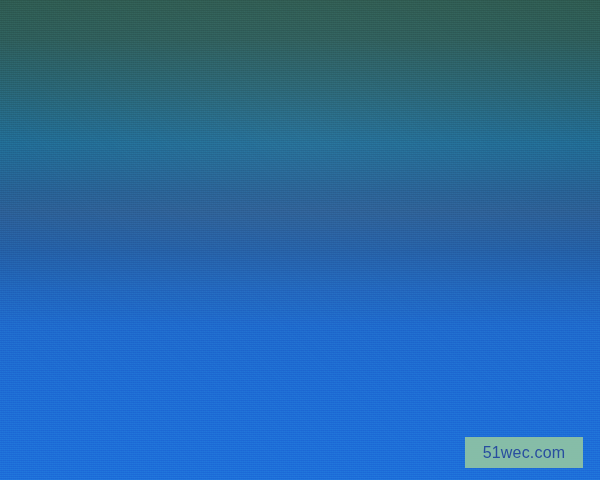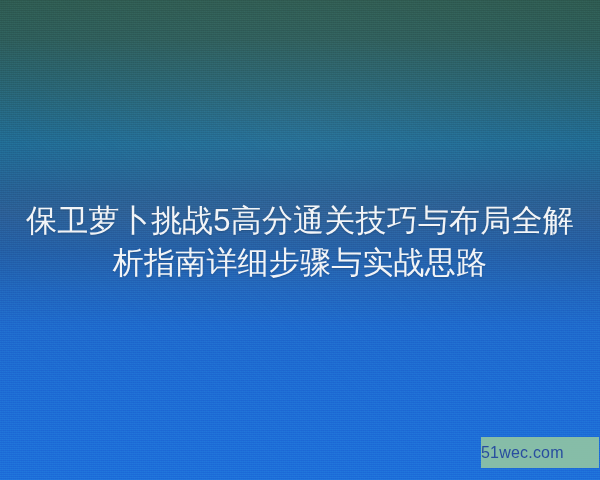--- a/index.html
+++ b/index.html
@@ -78,44 +78,41 @@
   }
 
   #watermark {
     position: absolute;
     left: 465px;
     top: 437px;
     width: 118px;
     height: 31px;
     display: flex;
     align-items: center;
+    justify-content: center;
     background: #8fc4a4;
     opacity: 0.92;
-    margin-left: 16px;
   }
 
   #watermark-text {
     font-family: "Liberation Sans", "DejaVu Sans", sans-serif;
     font-size: 16px;
     line-height: 16px;
     font-weight: 400;
     color: #2a4b9b;
     letter-spacing: 0.2px;
     white-space: nowrap;
   }
 </style>
 </head>
 <body>
 
 <div id="cover">
 
   <div id="noise-layer"></div>
   <div id="vignette-layer"></div>
 
-  <div id="title-block">
-    <h1 id="cover-title">保卫萝卜挑战5高分通关技巧与布局全解析指南详细步骤与实战思路</h1>
-  </div>
 
   <div id="watermark">
     <span id="watermark-text">51wec.com</span>
   </div>
 
 </div>
 
 </body></html>

